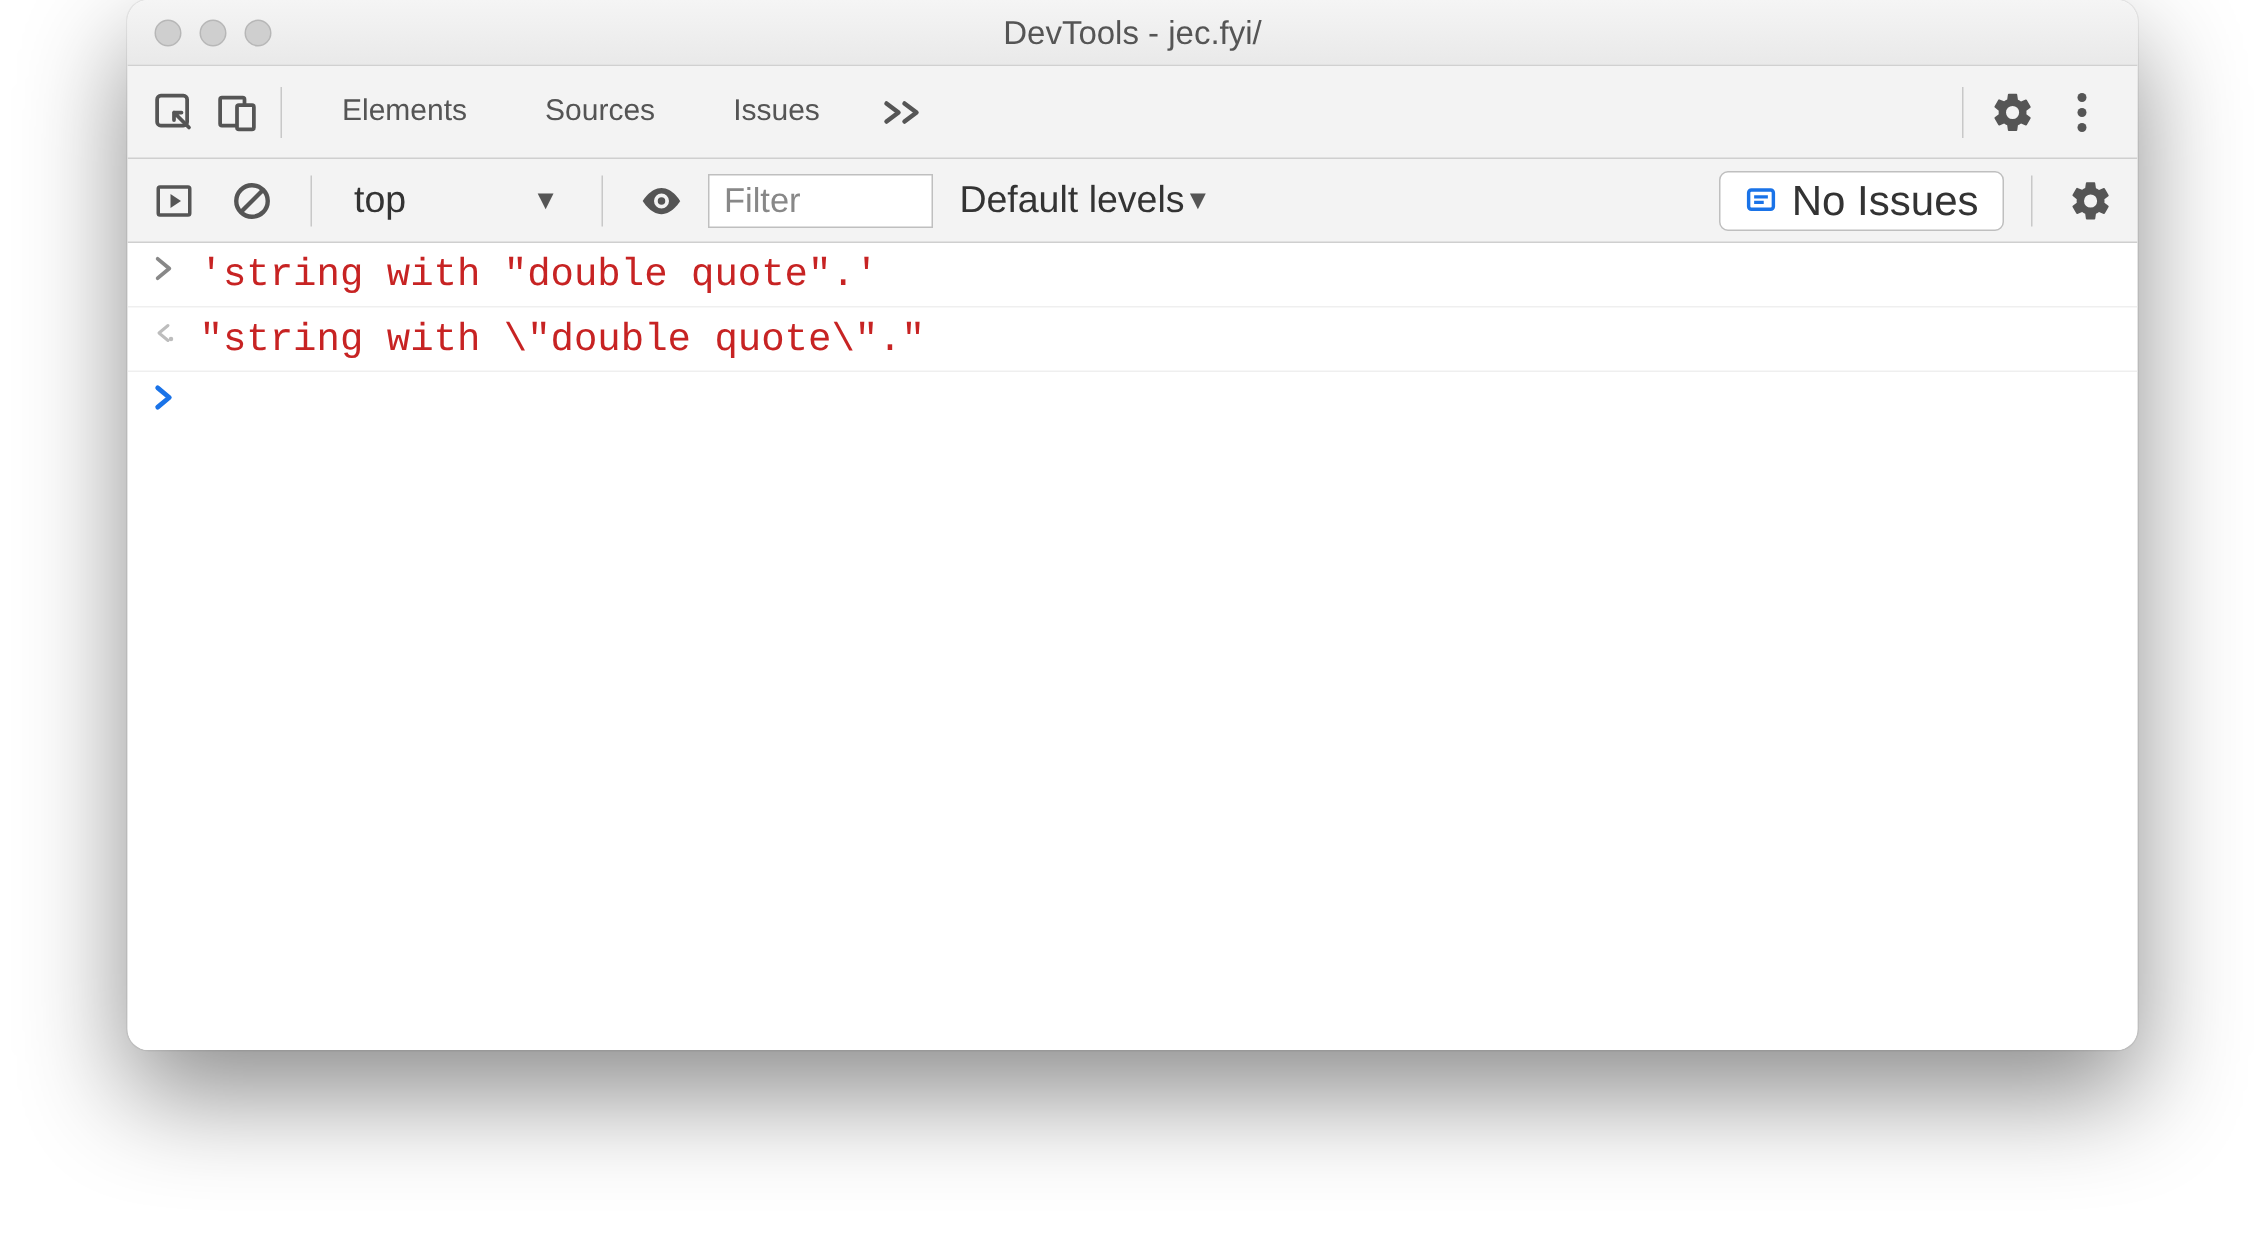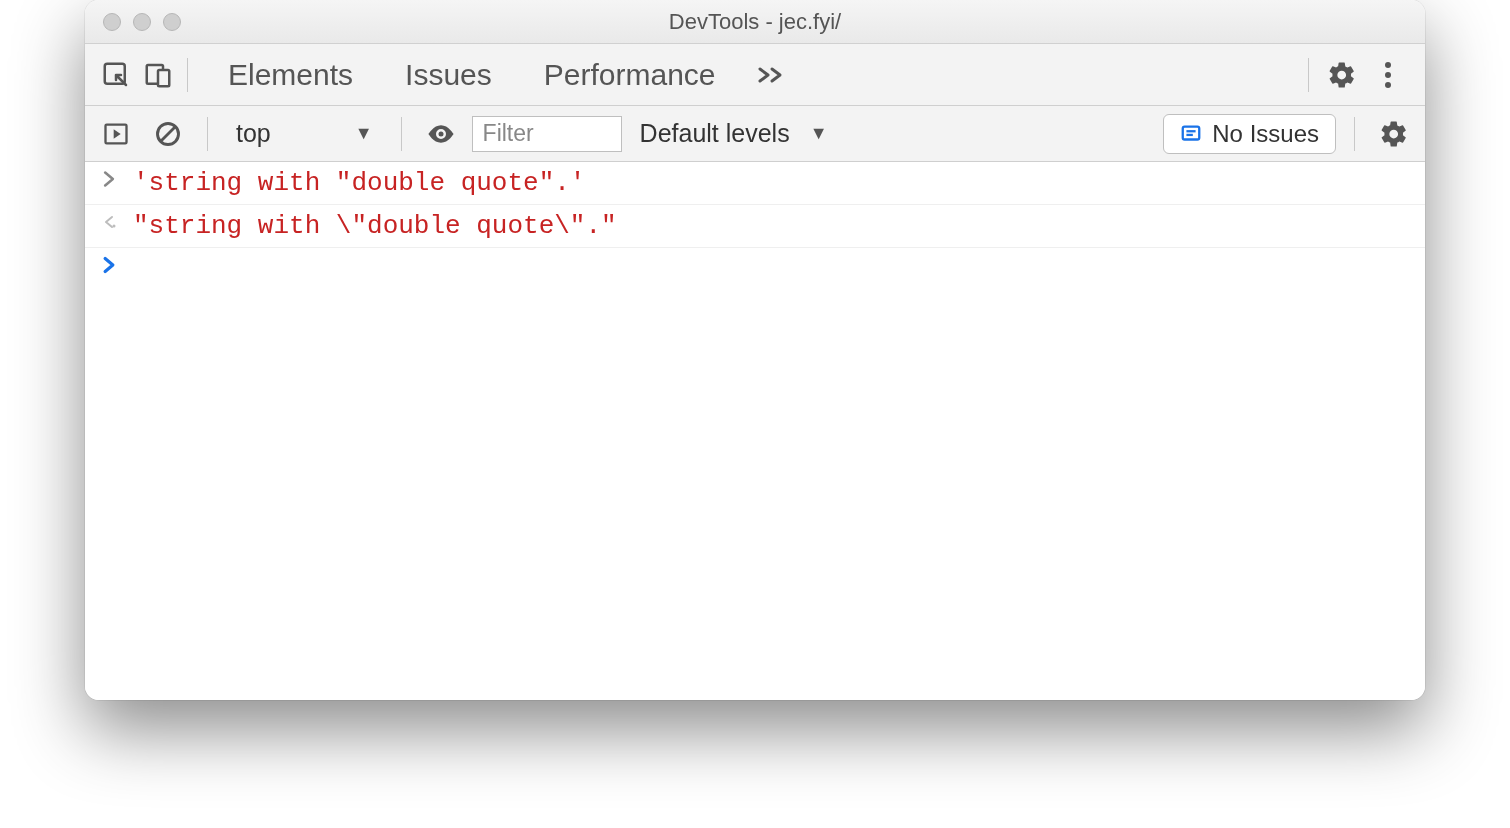--- a/index.html
+++ b/index.html
@@ -78,21 +78,21 @@
   }
   .tabs {
     display:flex;
     align-items:stretch;
     height:100%;
     margin-left: 6px;
   }
   .tab {
     padding: 0 26px;
     display:flex; align-items:center;
-    font-size: 30px;
+    font-size: 20px;
     color:#555;
     cursor:pointer;
     position:relative;
   }
   .tab.active {
     color:#222;
   }
   .tab.active::after {
     content:"";
     position:absolute;
@@ -132,32 +132,32 @@
     width:150px;
     background:#fff;
     border:1px solid #bfbfbf;
     padding:0 10px;
     font-size:23px;
     color:#333;
   }
   .filter-input::placeholder { color:#888; }
   .levels {
     font-size:25px; color:#333;
-    display:flex; align-items:center; gap:20px;
+    display:flex; align-items:center; gap:0;
     cursor:pointer;
     padding:0 8px;
   }
   .issues-btn {
     height:40px;
     background:#fff;
     border:1px solid #bfbfbf;
     border-radius:6px;
     padding:0 16px;
     display:flex; align-items:center; gap:10px;
-    font-size:24px;
+    font-size:28px;
     color:#333;
     cursor:pointer;
   }
   .issues-ico {
     color:#1a73e8;
   }
   
   .cbody {
     flex:1;
     background:#fff;
@@ -215,24 +215,24 @@
           <rect x="3" y="4" width="13" height="15" rx="1"></rect>
           <rect x="12" y="8" width="9" height="13" rx="1" fill="#f3f3f3"></rect>
         </svg>
       </div>
       <div class="divider"></div>
       <div class="tabs">
         <div class="tab">
             <span>Elements</span>
           </div>
         <div class="tab">
-            <span>Issues</span>
+            <span>Sources</span>
           </div>
         <div class="tab">
-            <span>Performance</span>
+            <span>Issues</span>
           </div>
       </div>
       <div class="overflow">
         <svg width="30" height="20" viewBox="0 0 30 20" fill="none" stroke="#555" stroke-width="3" stroke-linecap="round" stroke-linejoin="round">
           <path d="M4 4 L12 10 L4 16"></path>
           <path d="M16 4 L24 10 L16 16"></path>
         </svg>
       </div>
       <div class="spacer"></div>
       <div class="right-icons">

